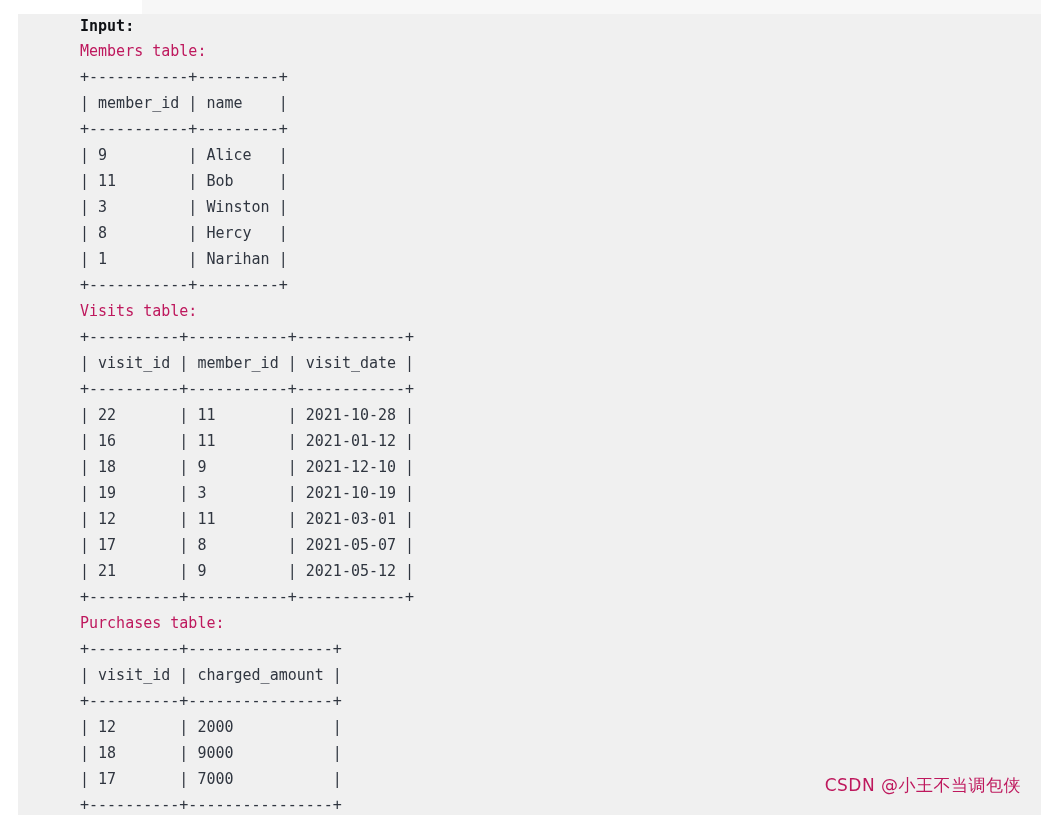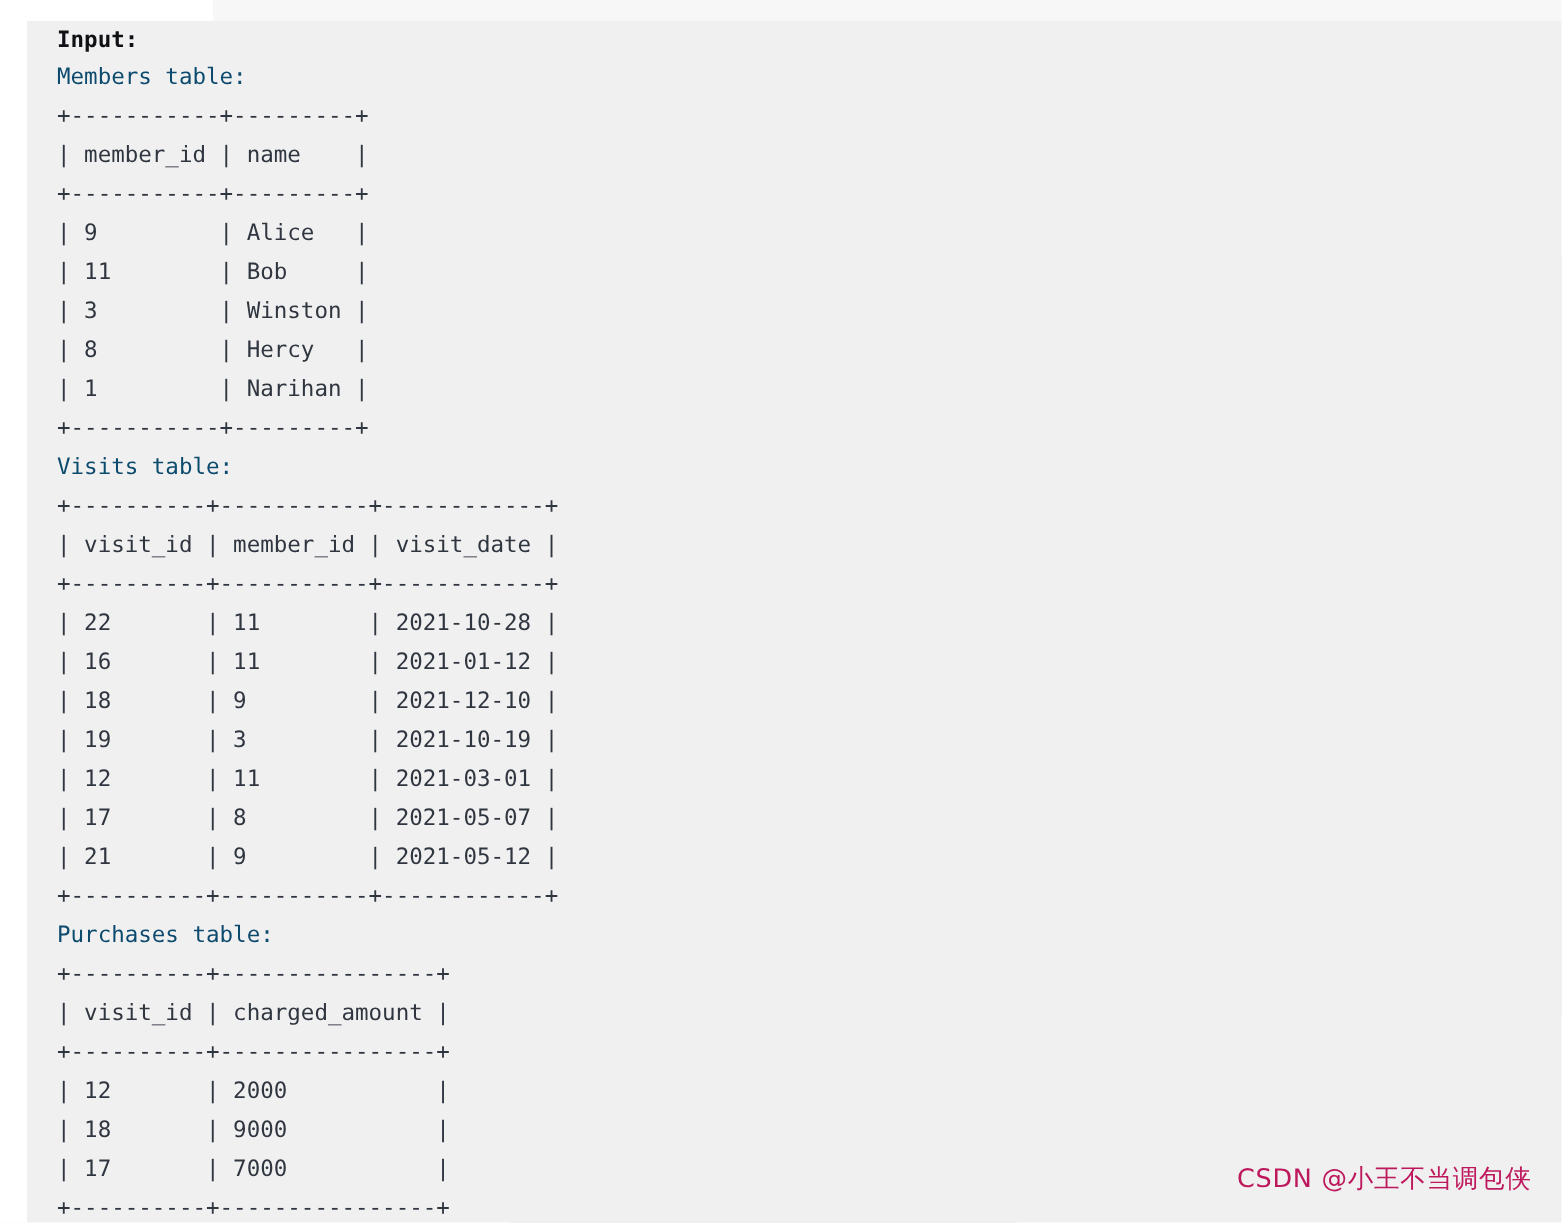--- a/index.html
+++ b/index.html
@@ -54,27 +54,28 @@
     line-height: 26px;
     color: #303640;
     white-space: pre;
     letter-spacing: 0px;
   }
 
   .code-line {
     height: 26px;
     white-space: pre;
     color: #303640;
+    margin-left: 42px;
   }
   .code-line.heading {
     font-weight: bold;
     color: #0f1115;
   }
   .code-line.label {
-    color: #0c4a6e;
+    color: #be185d;
   }
 
   
   #code-pre .code-line:first-child {
     line-height: 24px;
     height: 24px;
   }
 
   #watermark {
     position: absolute;

